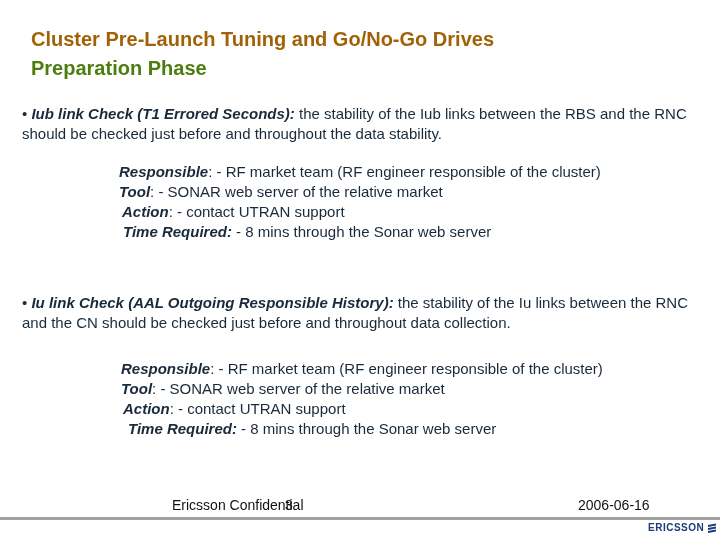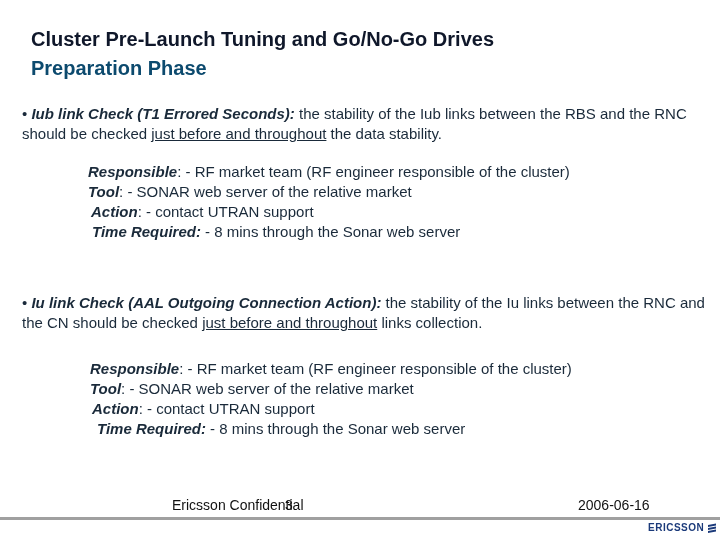--- a/index.html
+++ b/index.html
@@ -2,38 +2,38 @@
 <html><head>
   <meta charset="utf-8">
   <style>
     html, body { margin: 0; padding: 0; }
     body {
       width: 720px; height: 540px; background: #ffffff; position: relative; overflow: hidden;
       font-family: "Liberation Sans", sans-serif; color: #1a2a3a;
     }
     .title {
       position: absolute; left: 31px; top: 27px;
-      font-size: 20px; font-weight: bold; color: #0f172a; line-height: 24px;
+      font-size: 20px; font-weight: bold; color: #a16207; line-height: 24px;
     }
     .subtitle {
       position: absolute; left: 31px; top: 56px;
-      font-size: 20px; font-weight: bold; color: #0c4a6e; line-height: 24px;
+      font-size: 20px; font-weight: bold; color: #4d7c0f; line-height: 24px;
     }
     .bullet {
       position: absolute; left: 22px; width: 690px;
       font-size: 15px; line-height: 20px; color: #1a2a3a;
     }
     .bullet .head { font-weight: bold; font-style: italic; margin-top: 48px; }
-    .bullet .ul { text-decoration: underline; }
+    .bullet .ul { }
     .detail {
       position: absolute; left: 88px; width: 560px;
       font-size: 15px; line-height: 20px; color: #1a2a3a;
     }
     .detail .row { white-space: nowrap; }
-    .detail .lbl { font-weight: bold; font-style: italic; }
+    .detail .lbl { font-weight: bold; font-style: italic; margin-left: 31px; }
     .footer-bar {
       position: absolute; left: 0; top: 517px; width: 720px; height: 3px; background: #a0a0a0;
     }
     .footer-text {
       position: absolute; top: 500px; font-size: 14px; color: #111; line-height: 10px;
     }
     .logo {
       position: absolute; left: 648px; top: 522px; font-size: 10px; font-weight: bold;
       color: #1b3a7a; letter-spacing: 0.5px; line-height: 12px;
     }
@@ -52,21 +52,21 @@
 
 <div class="detail" style="top:162px;">
   <div class="row"><span class="lbl">Responsible</span><span>: - RF market team (RF engineer responsible of the cluster)</span></div>
   <div class="row"><span class="lbl">Tool</span><span>: - SONAR web server of the relative market</span></div>
   <div class="row" style="padding-left:3px;"><span class="lbl">Action</span><span>: - contact UTRAN support</span></div>
   <div class="row" style="padding-left:4px;"><span class="lbl">Time Required:</span><span> - 8 mins through the Sonar web server</span></div>
 </div>
 
 <div class="bullet" style="top:293px;">
   <span>•</span>
-  <span class="head">Iu link Check (AAL Outgoing Connection Action):</span><span> the stability of the Iu links between the RNC and the CN should be checked </span><span class="ul">just before and throughout</span><span> links collection.</span>
+  <span class="head">Iu link Check (AAL Outgoing Responsible History):</span><span> the stability of the Iu links between the RNC and the CN should be checked </span><span class="ul">just before and throughout</span><span> data collection.</span>
 </div>
 
 <div class="detail" style="top:359px; left:90px;">
   <div class="row"><span class="lbl">Responsible</span><span>:  - RF market team (RF engineer responsible of the cluster)</span></div>
   <div class="row"><span class="lbl">Tool</span><span>: - SONAR web server of the relative market</span></div>
   <div class="row" style="padding-left:2px;"><span class="lbl">Action</span><span>: - contact UTRAN support</span></div>
   <div class="row" style="padding-left:7px;"><span class="lbl">Time Required:</span><span> - 8 mins through the Sonar web server</span></div>
 </div>
 
 <div class="footer-bar"></div>

